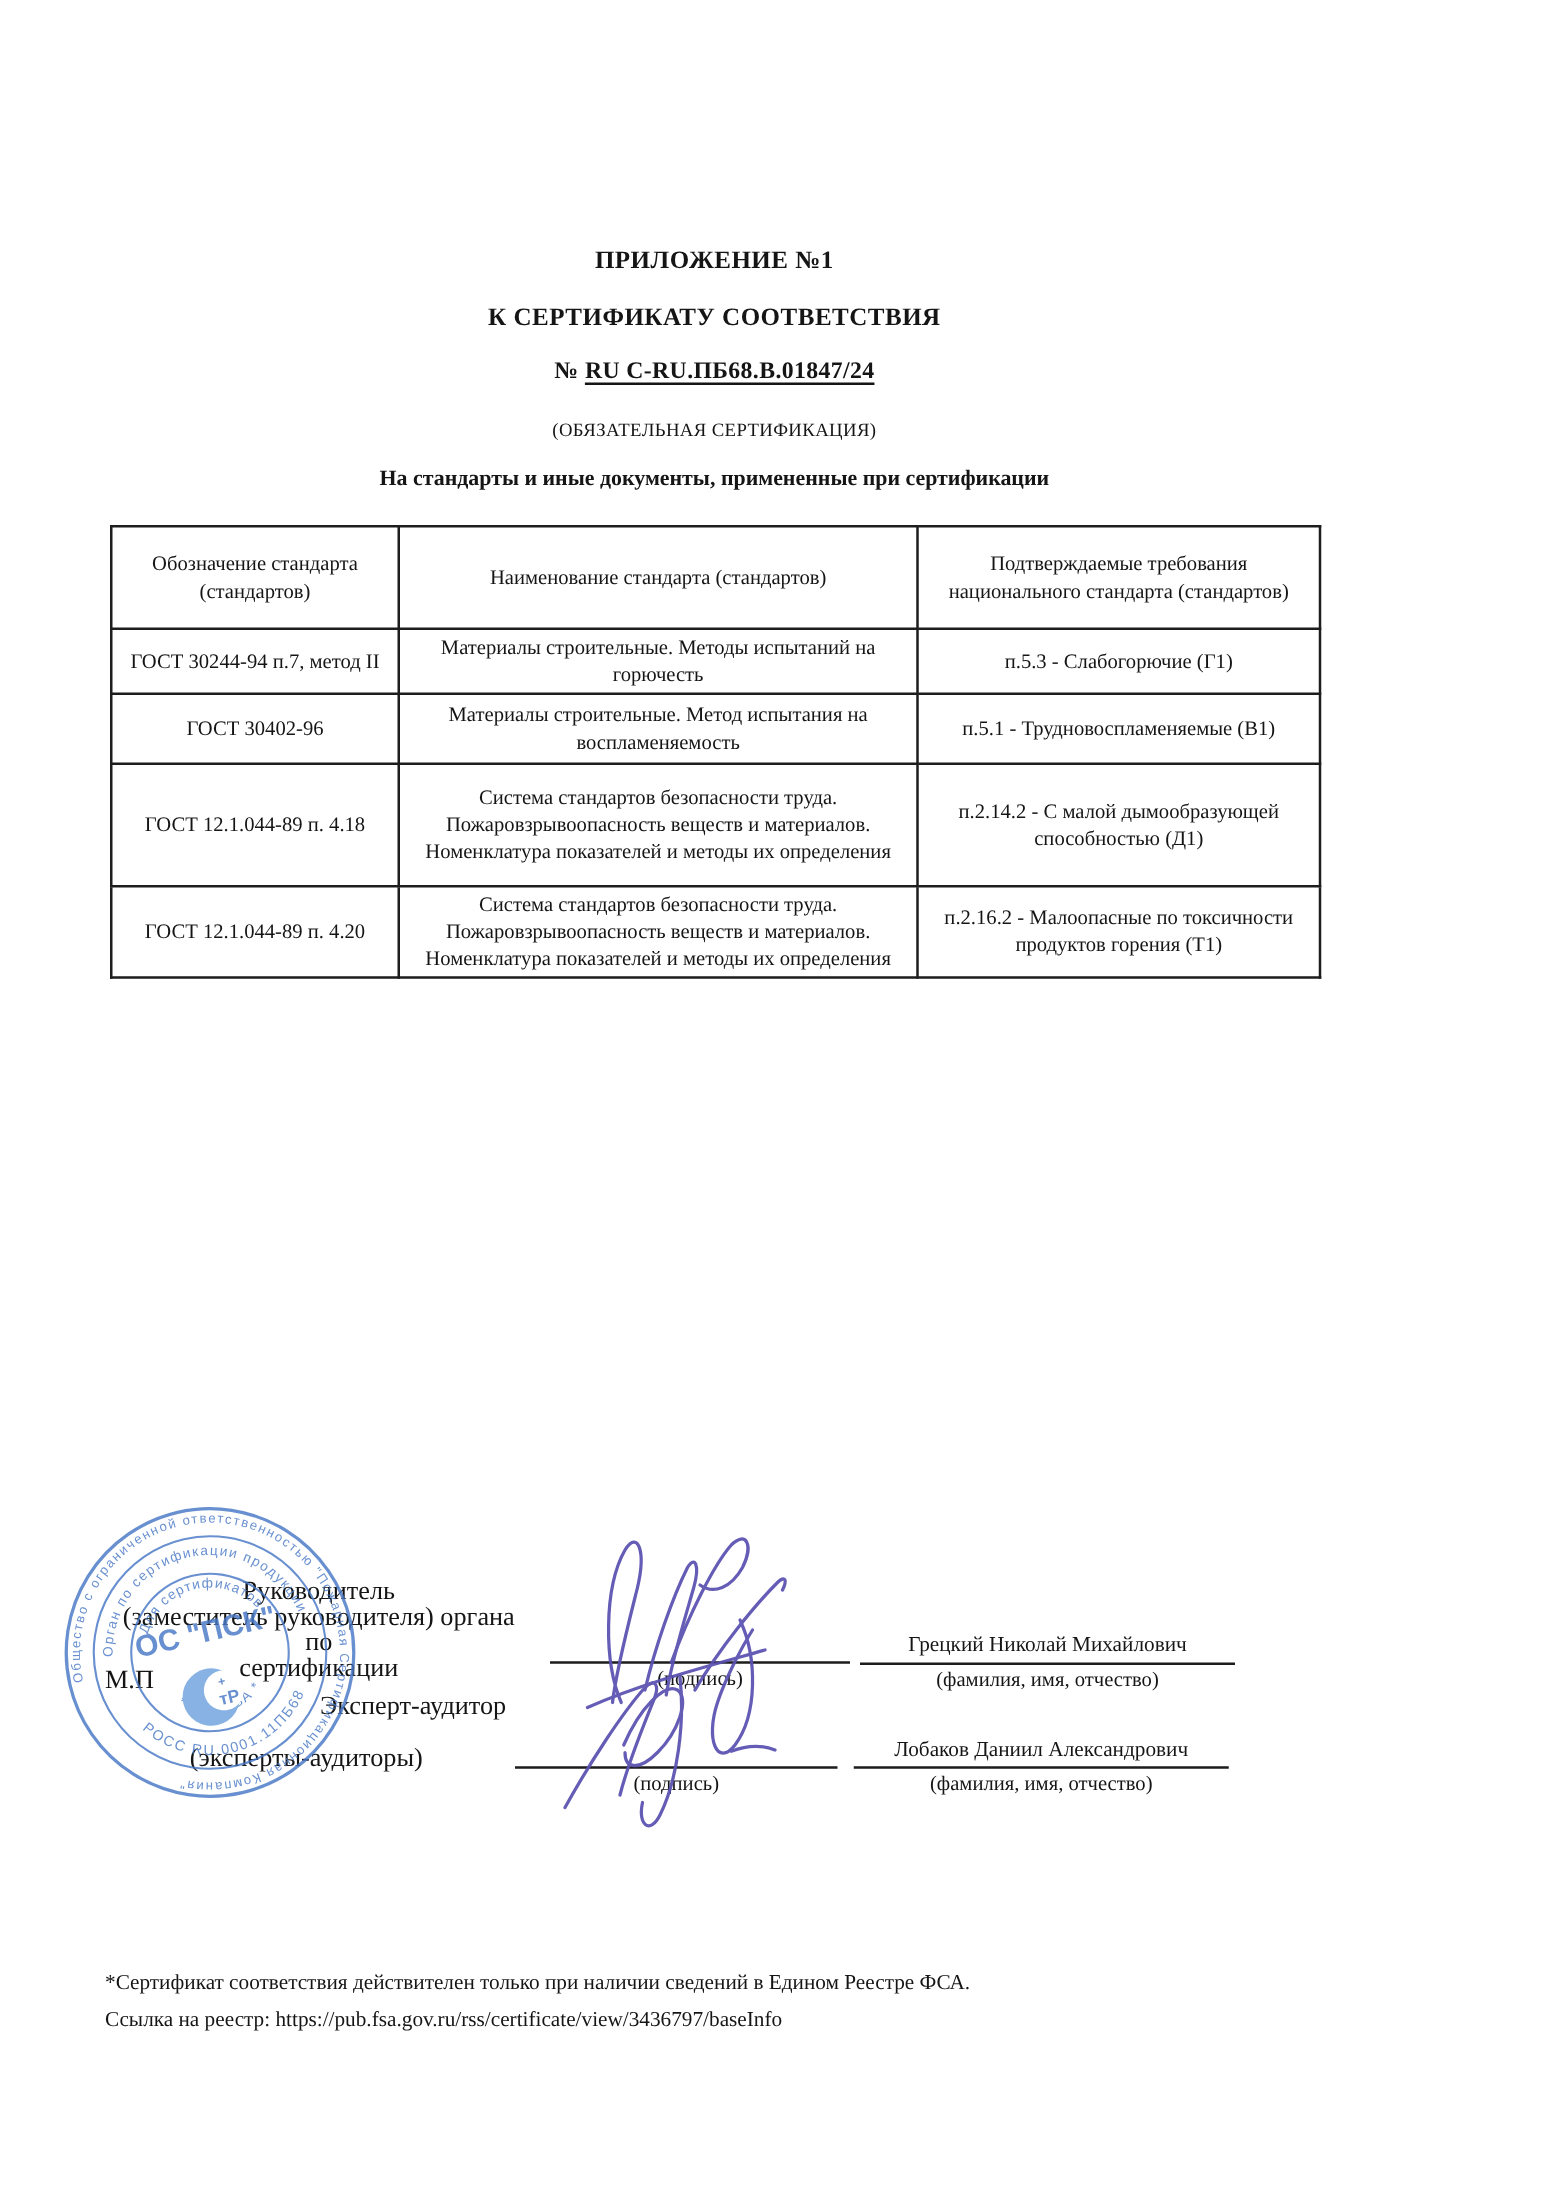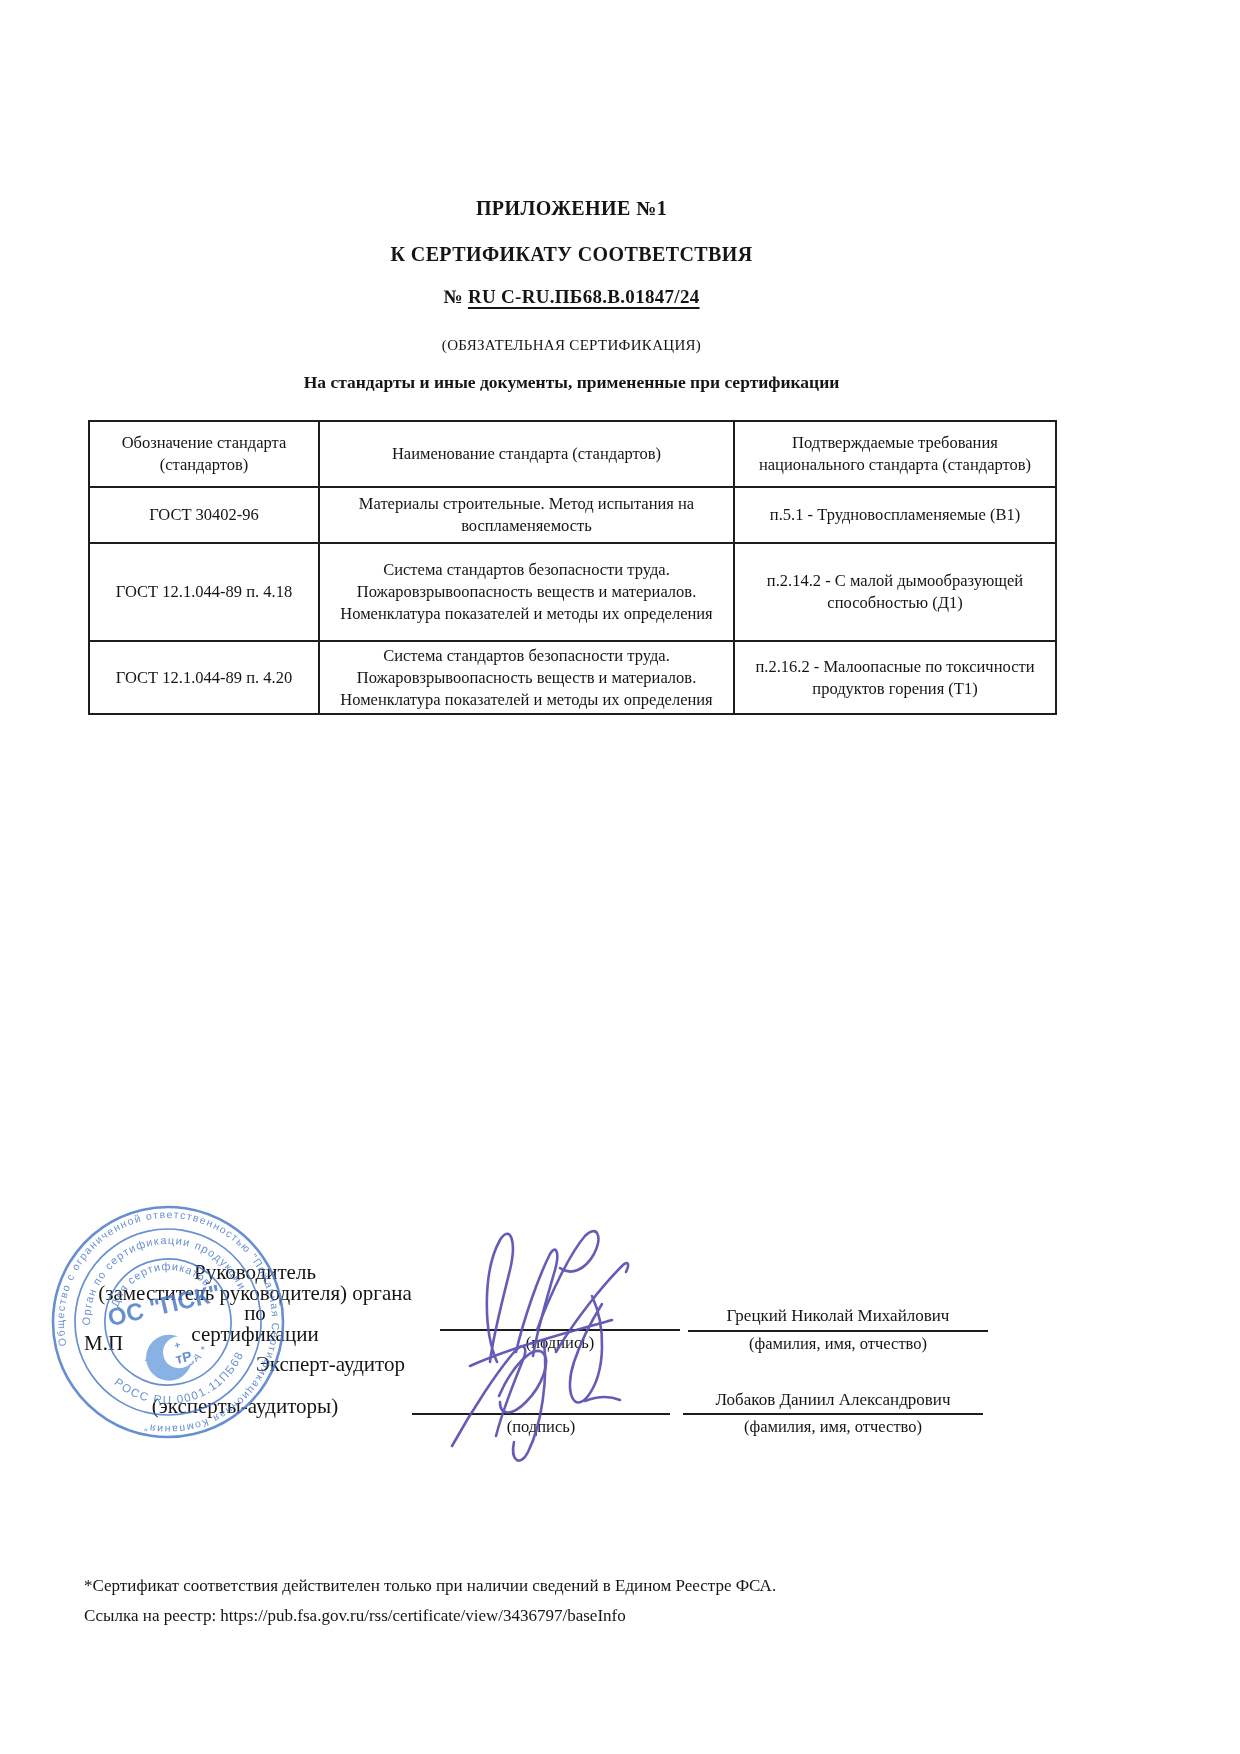--- a/index.html
+++ b/index.html
@@ -18,21 +18,21 @@
   .subtitle{top:372px;font-size:17.5px;font-weight:700;}
   
   table.cert{
     position:absolute;left:88px;top:420px;width:967px;
     border-collapse:collapse;table-layout:fixed;
   }
   table.cert th, table.cert td{
     border:2px solid #1d1d1d;text-align:center;vertical-align:middle;
     font-size:16.5px;line-height:1.32;font-weight:400;padding:3px 8px;
   }
-  table.cert tr.hdr{height:66px;}
+  table.cert tr.hdr{height:82px;}
   table.cert tr.r1{height:48px;}
   table.cert tr.r2{height:56px;margin-top:17px;}
   table.cert tr.r3{height:98px;}
   table.cert tr.r4{height:70px;}
   
   .sigtext{font-size:21px;}
   .role1{left:95px;top:1262px;width:320px;text-align:center;line-height:20.5px;z-index:2;}
   .mp{left:84px;top:1331px;z-index:2;font-family:Liberation Serif, serif;}
   .role2{left:95px;top:1352px;width:310px;text-align:right;z-index:2;}
   .role2sub{left:95px;top:1394px;width:300px;text-align:center;z-index:2;}
@@ -72,20 +72,25 @@
   <colgroup>
     <col style="width:230px">
       <col style="width:415px">
       <col style="width:322px">
   </colgroup>
   <tbody>
       <tr class="hdr">
     <th>Обозначение стандарта (стандартов)</th>
     <th>Наименование стандарта (стандартов)</th>
     <th>Подтверждаемые требования национального стандарта (стандартов)</th>
+  </tr>
+  <tr class="r1">
+    <td>ГОСТ 30244-94 п.7, метод II</td>
+    <td>Материалы строительные. Методы испытаний на горючесть</td>
+    <td>п.5.3 - Слабогорючие (Г1)</td>
   </tr>
   <tr class="r2">
     <td>ГОСТ 30402-96</td>
     <td>Материалы строительные. Метод испытания на воспламеняемость</td>
     <td>п.5.1 - Трудновоспламеняемые (В1)</td>
   </tr>
   <tr class="r3">
     <td>ГОСТ 12.1.044-89 п. 4.18</td>
     <td>Система стандартов безопасности труда. Пожаровзрывоопасность веществ и материалов. Номенклатура показателей и методы их определения</td>
     <td>п.2.14.2 - С малой дымообразующей способностью (Д1)</td>

